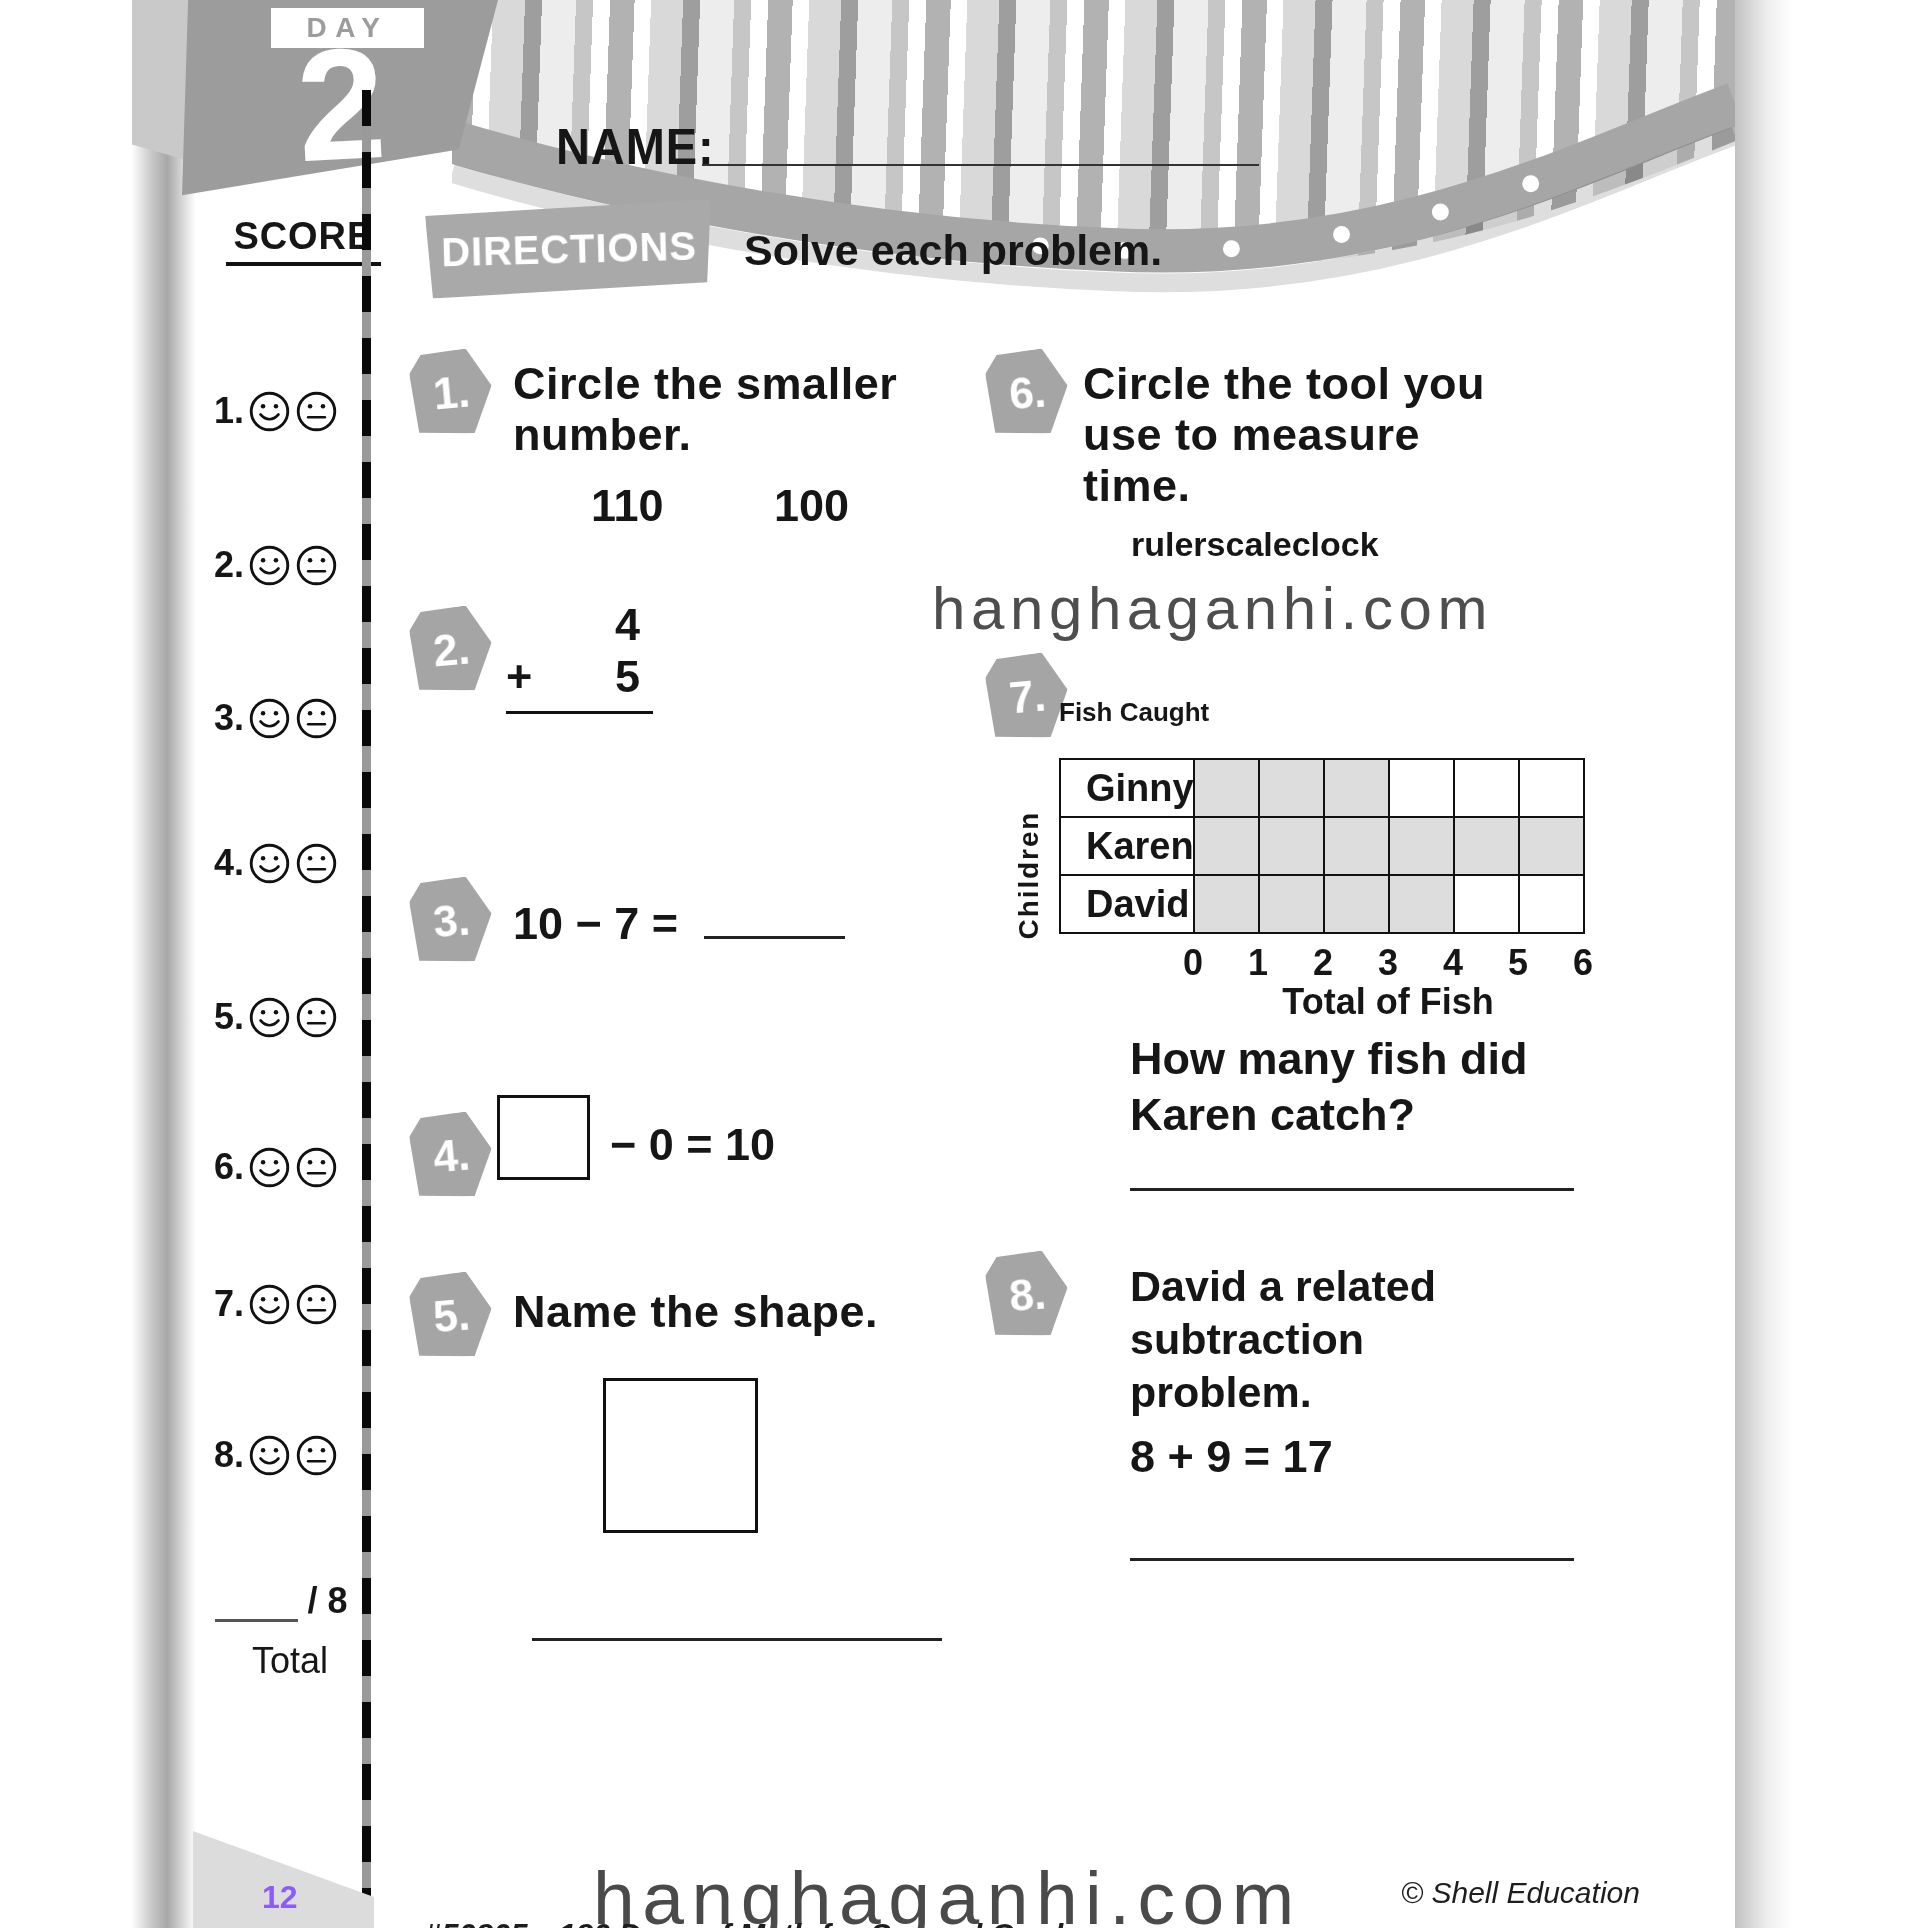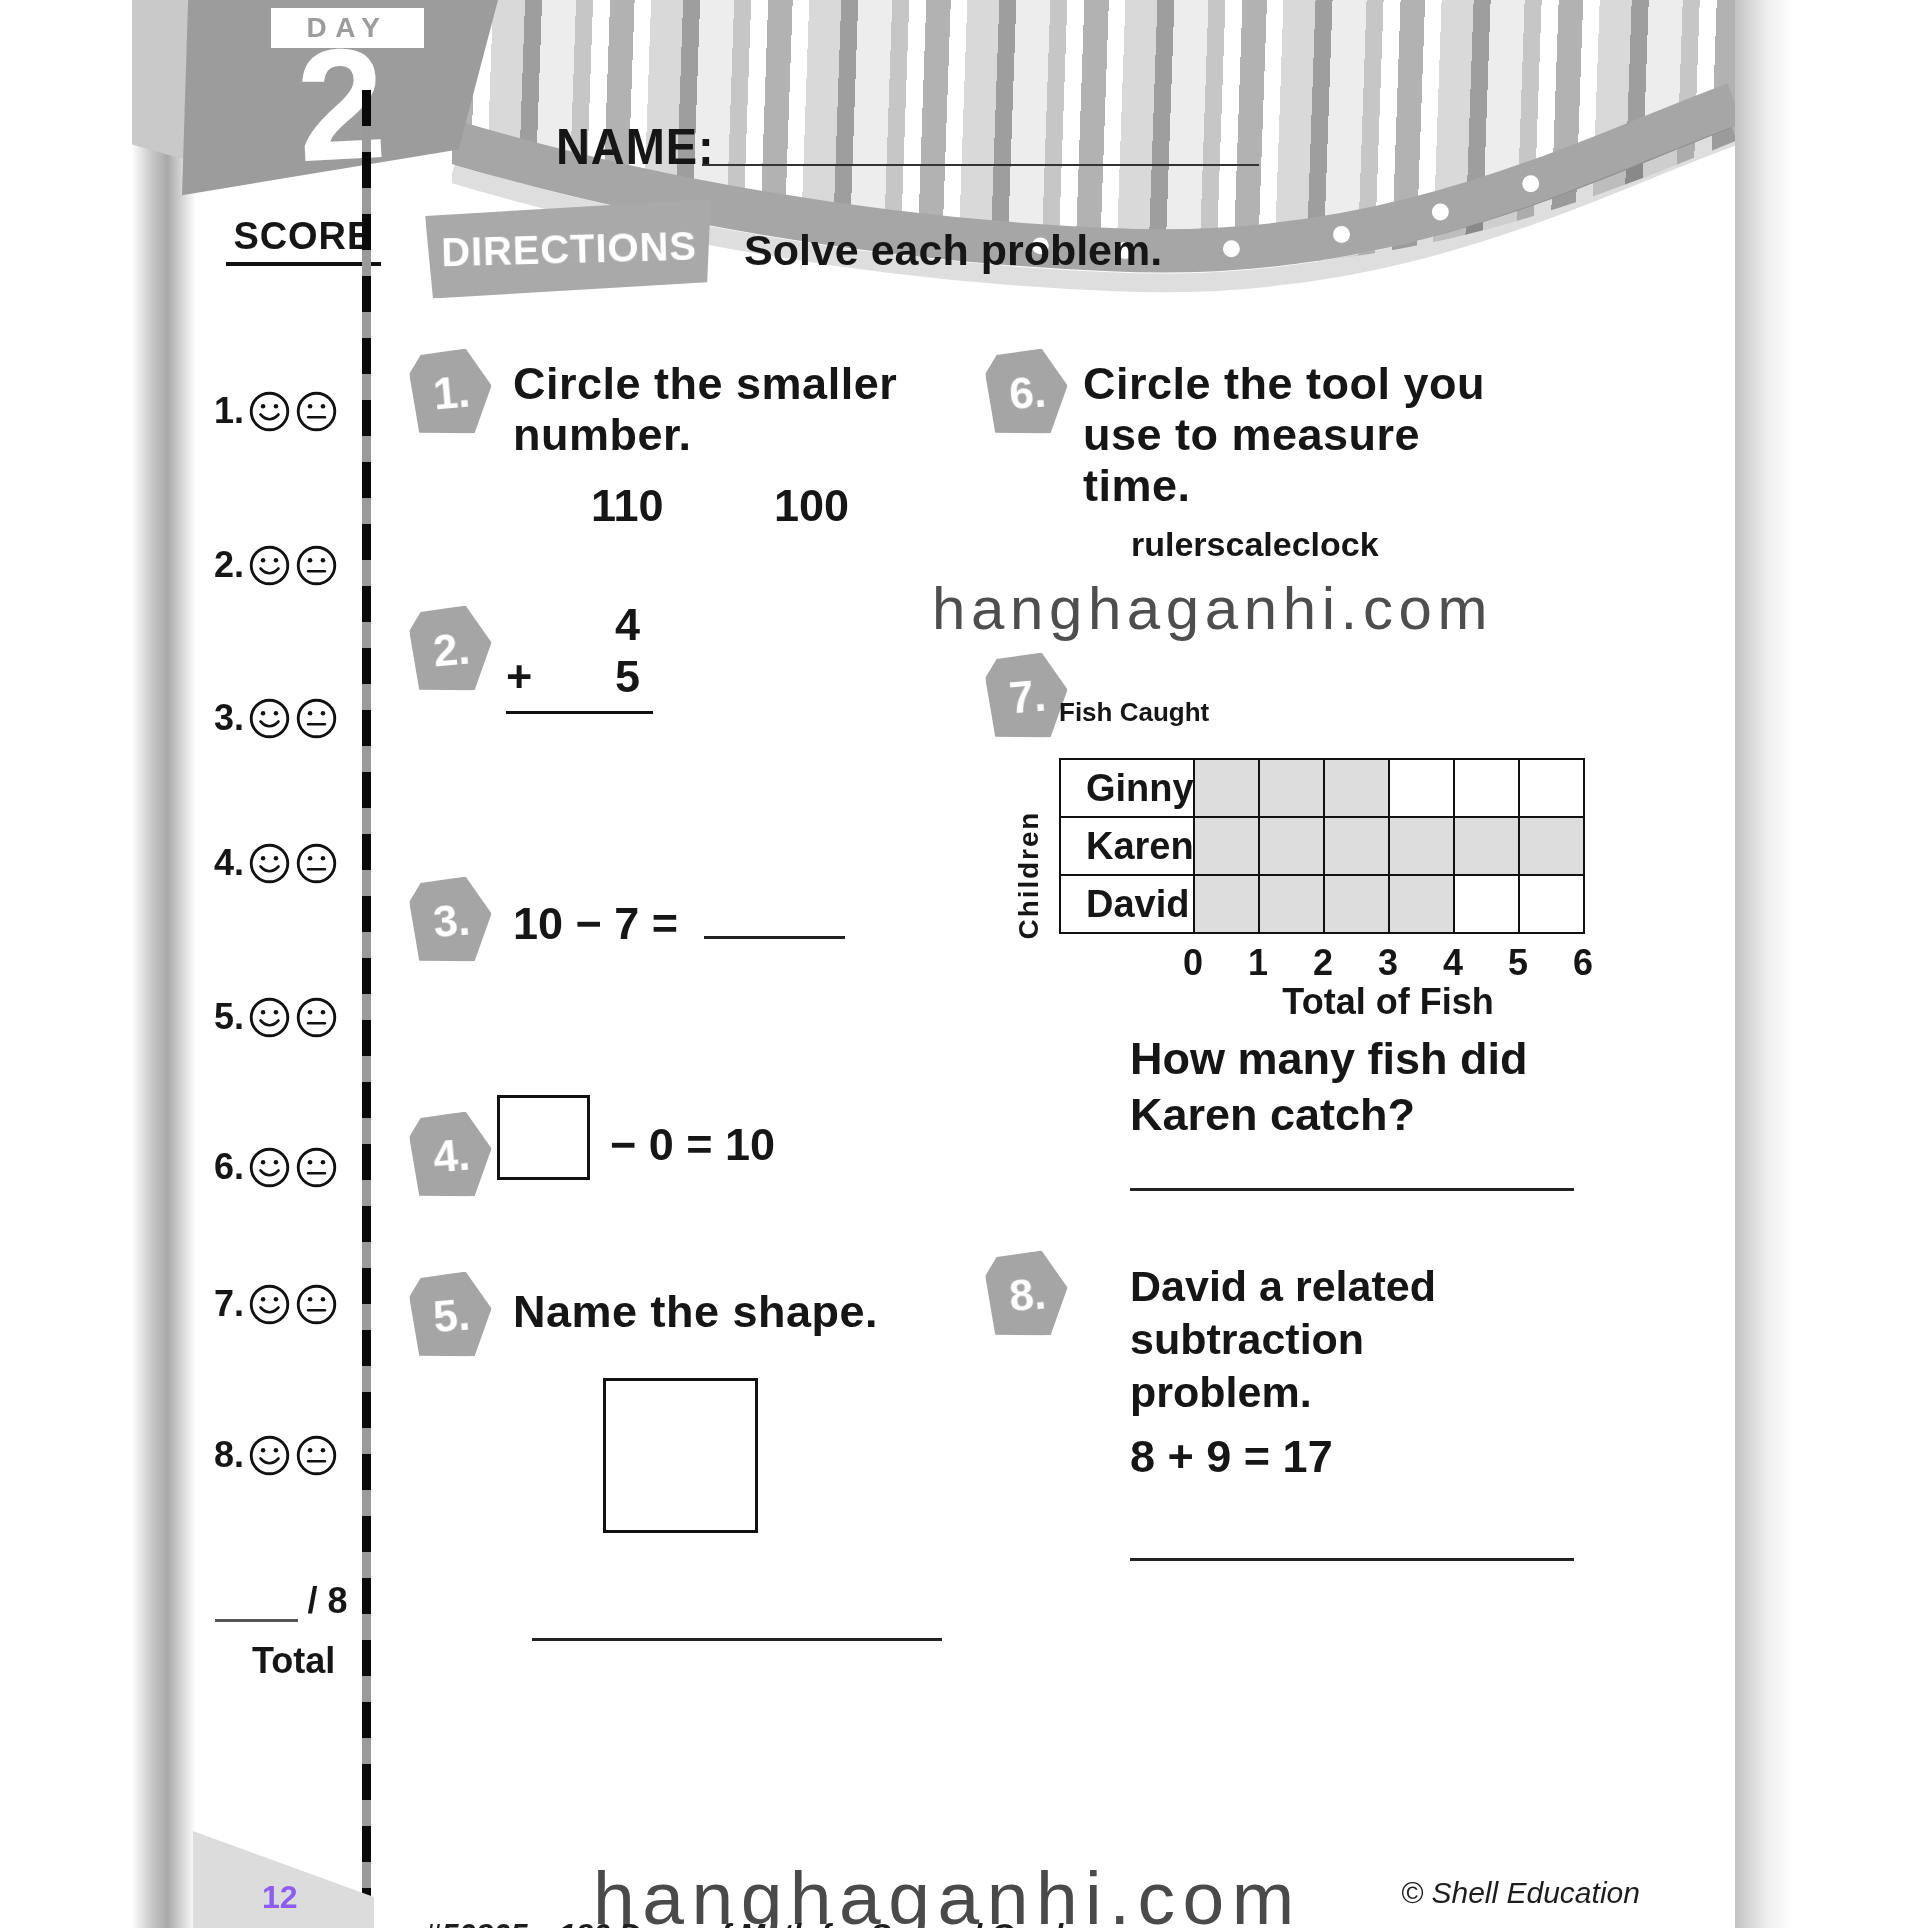--- a/index.html
+++ b/index.html
@@ -40,21 +40,21 @@
   .dir-text{left:744px;top:226px;font-size:43px;font-weight:700;}
 
   
   .score-title{left:226px;top:215px;font-size:38px;font-weight:800;border-bottom:4.7px solid #111;
     padding:0 7.5px 3.8px 7.5px;letter-spacing:0.9px;}
   .score-item{width:174px;height:56px;display:flex;align-items:center;gap:3.8px;left:201px;}
   .score-num{font-size:36px;font-weight:800;min-width:43px;text-align:right;}
   .faces{display:flex;align-items:center;gap:4.7px;}
   .total-line{left:215px;top:1580px;display:flex;align-items:flex-end;gap:9.4px;font-size:36px;font-weight:800;}
   .total-blank{display:inline-block;width:83px;border-bottom:3.8px solid #555;height:38px;}
-  .total-label{left:252px;top:1640px;font-size:36px;font-weight:700;}
+  .total-label{left:252px;top:1640px;font-size:36px;font-weight:400;}
 
   
   .dash-line{left:362px;top:90px;width:8.5px;height:1838px;
     background:repeating-linear-gradient(180deg,#0a0a0a 0 36px,#9a9a9a 36px 62px);}
 
   
   .pbadge{width:81px;height:85px;background:#a5a5a5;color:#fff;display:flex;align-items:center;
     justify-content:center;font-size:44px;font-weight:800;transform:rotate(-5deg);
     clip-path:polygon(0% 24%,16% 3%,72% 0%,100% 46%,74% 100%,6% 94%);
     filter:drop-shadow(2.8px 4.7px 2.8px rgba(0,0,0,.28));}

